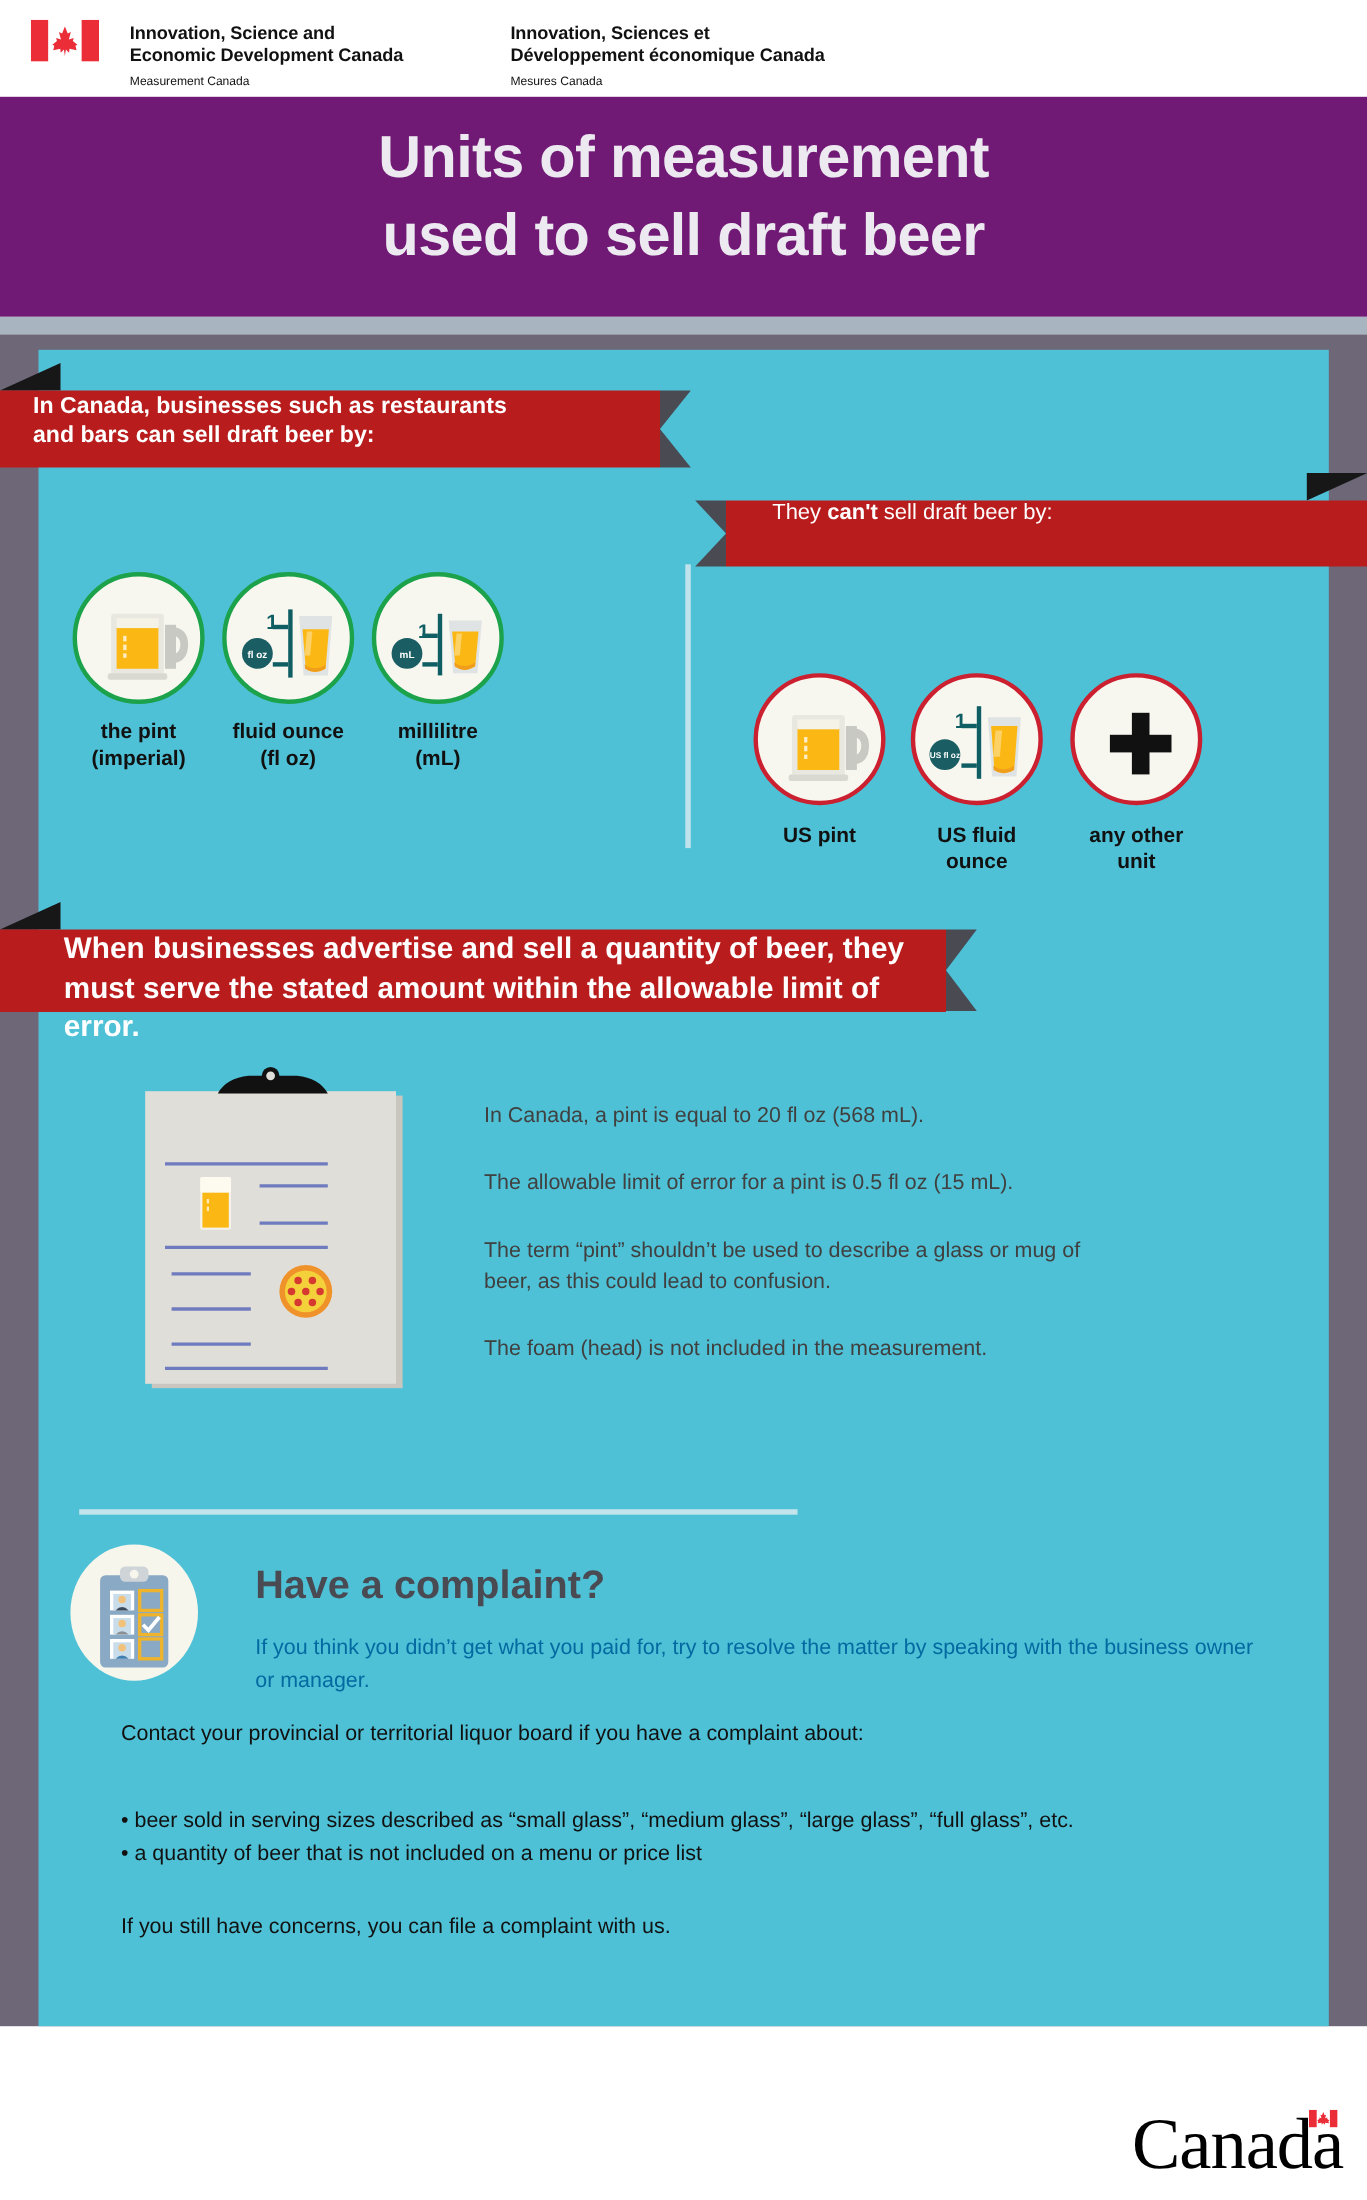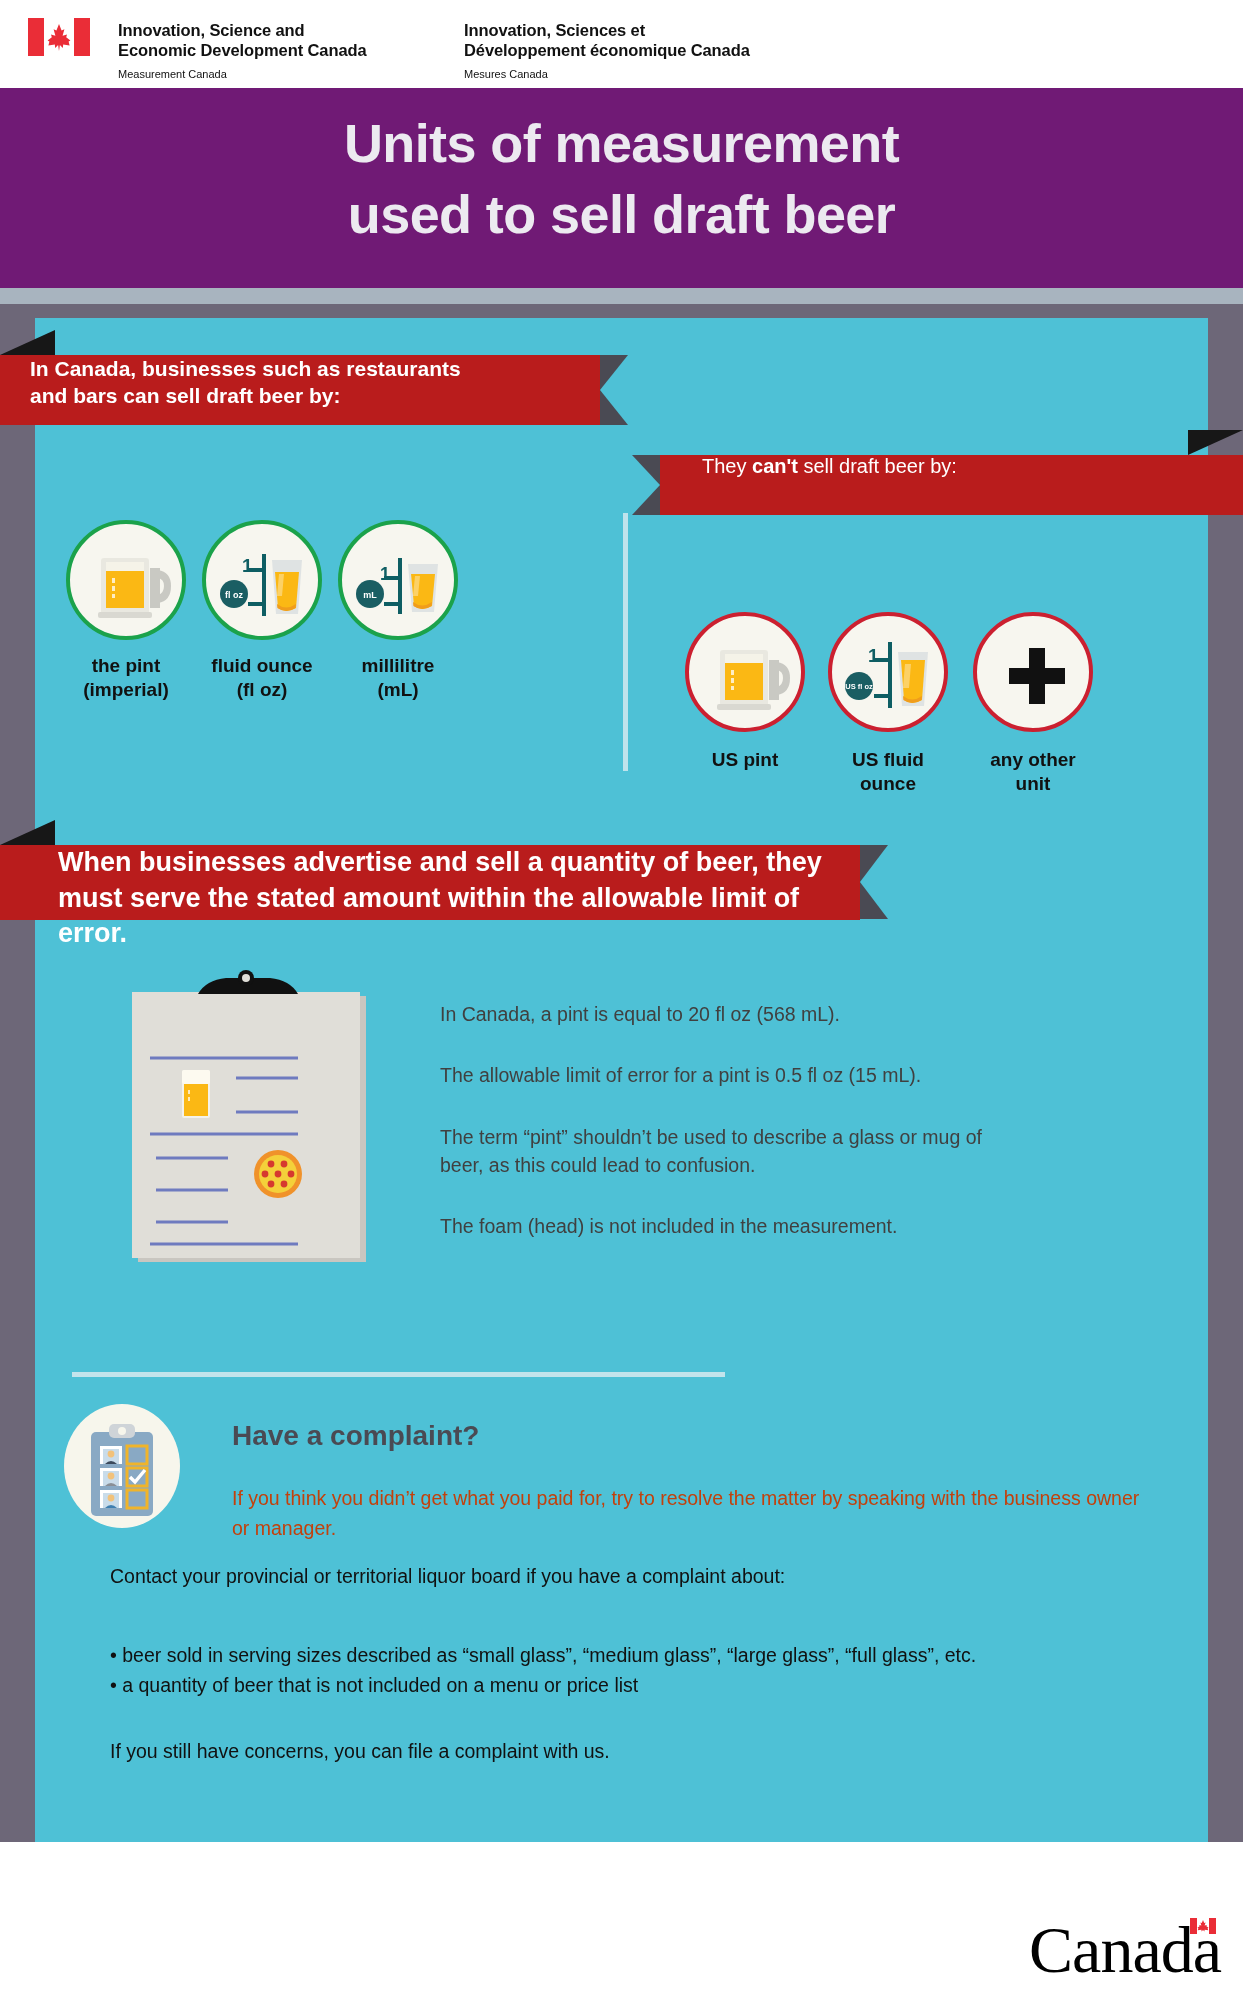--- a/index.html
+++ b/index.html
@@ -141,25 +141,25 @@
   .facts p { margin-bottom:33px; }
   .facts p:last-child { margin-bottom:0; }
 
   
   .rule-h {
     position:absolute; left:72px; top:1372px; width:653px; height:5px;
     background:#c3e4ec;
   }
   .complaint-head {
     position:absolute; left:232px; top:1420px;
-    font-size:28px; font-weight:700; color:#4a4a53;
+    font-size:36px; font-weight:700; color:#4a4a53;
   }
   .complaint-sub {
     position:absolute; left:232px; top:1484px; width:920px;
-    font-size:19.5px; color:#c2410c; line-height:1.52;
+    font-size:19.5px; color:#0369a1; line-height:1.52;
   }
   .complaint-contact {
     position:absolute; left:110px; top:1565px; width:1050px;
     font-size:19.5px; color:#111;
   }
   .bullets {
     position:absolute; left:110px; top:1640px; width:1060px;
     font-size:19.5px; color:#111; line-height:1.55;
   }
   .final-line {

